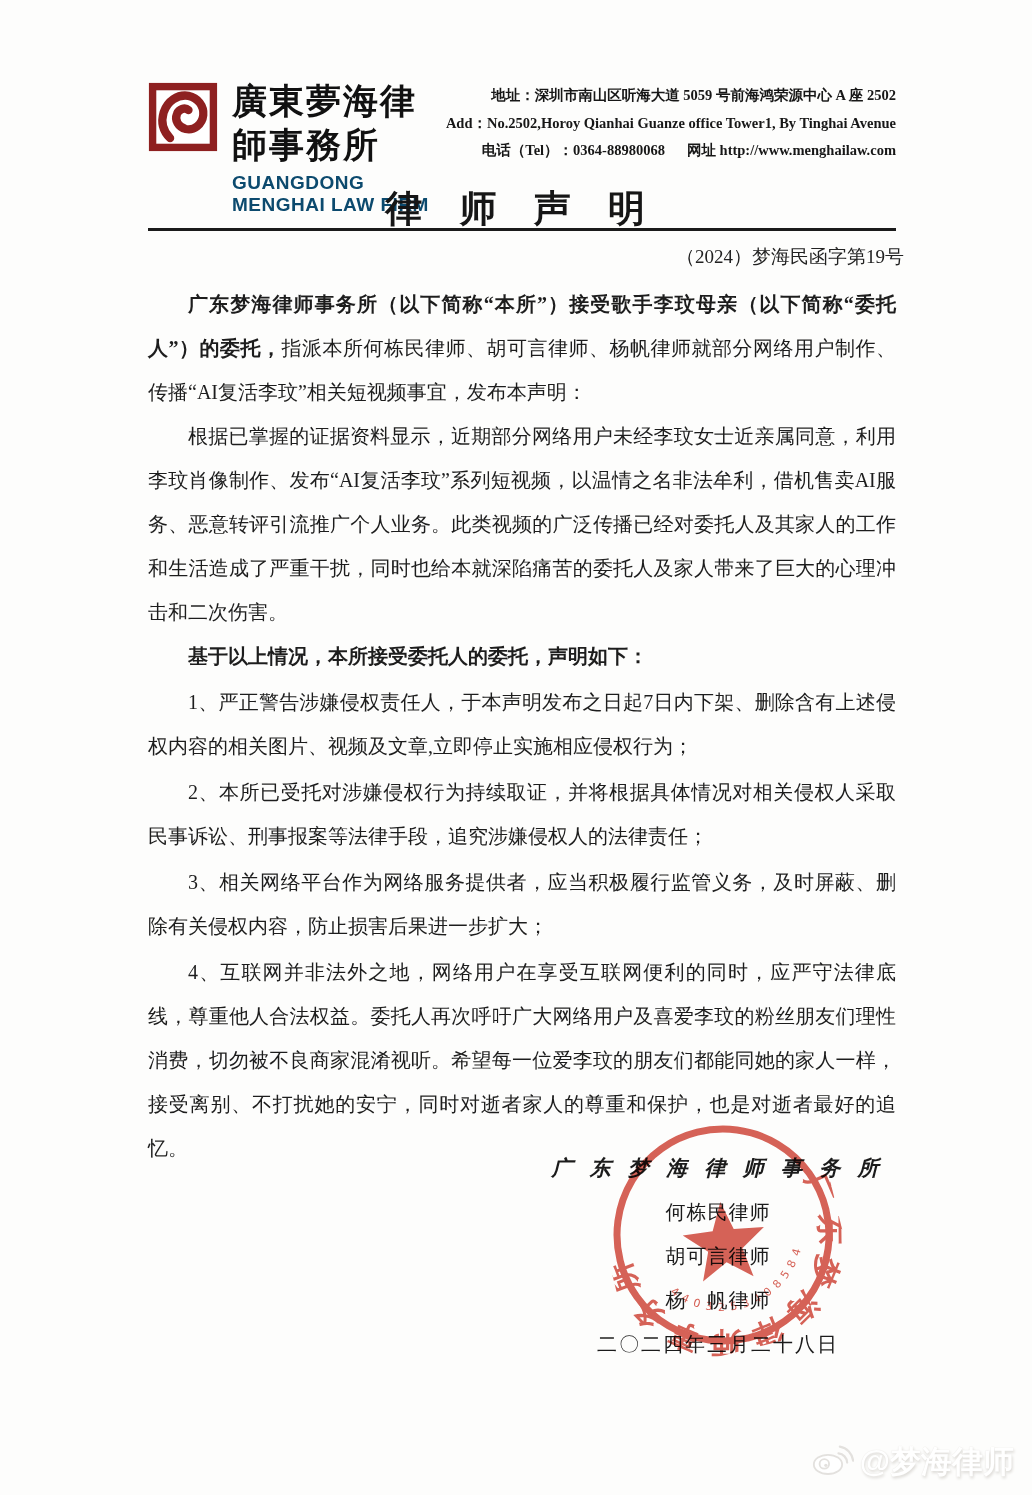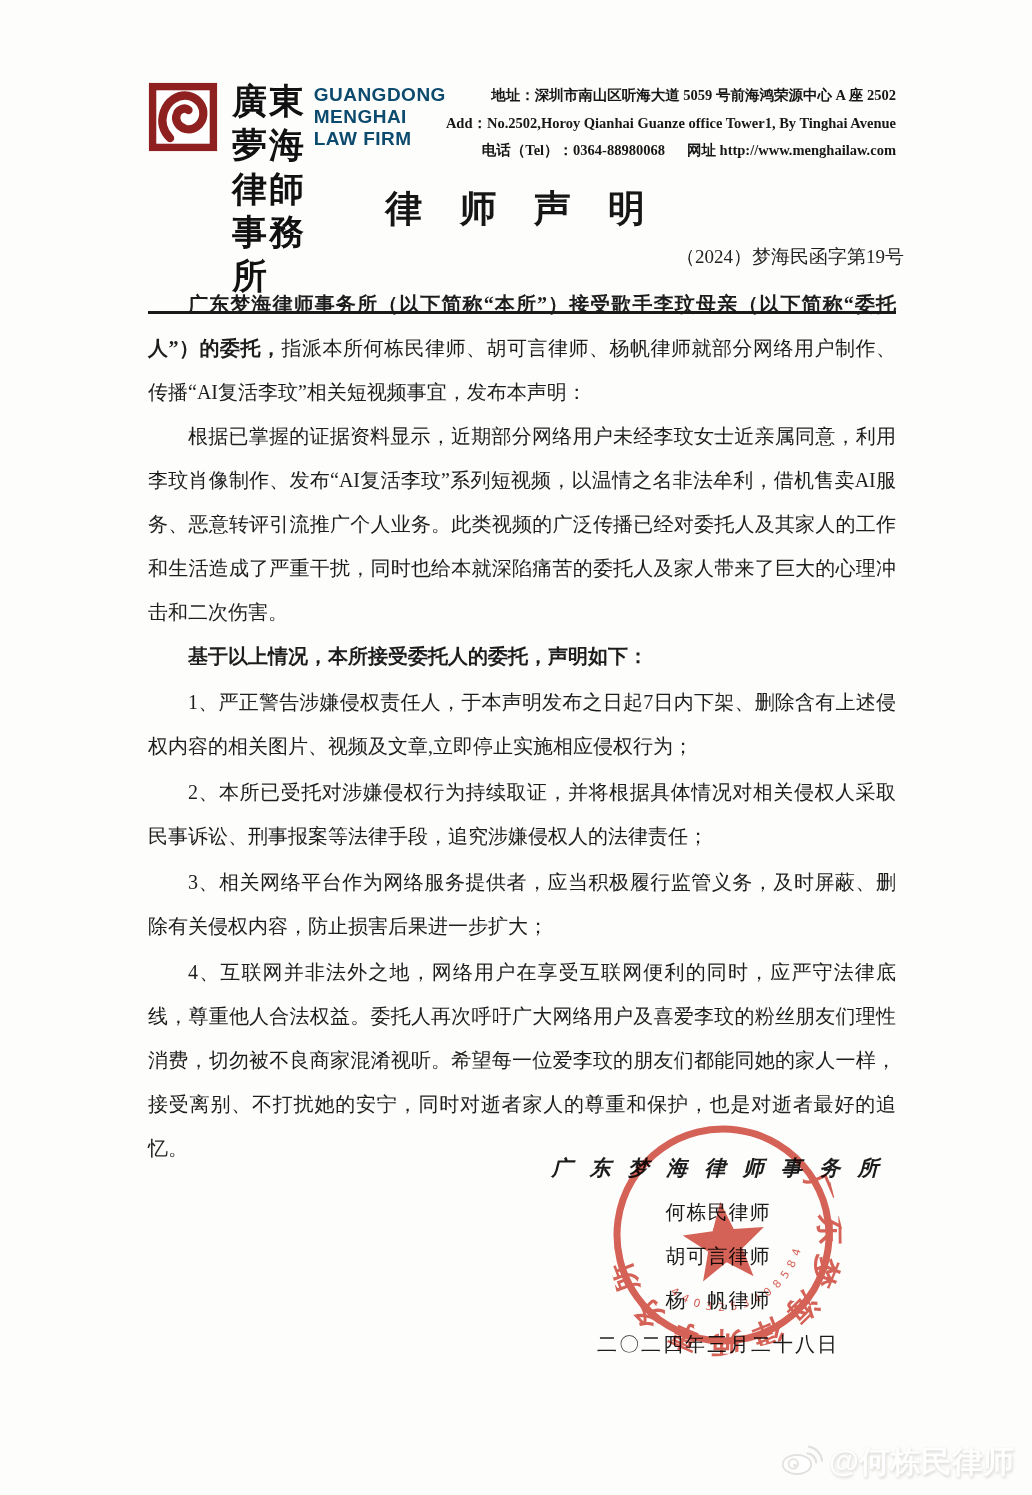--- a/index.html
+++ b/index.html
@@ -8,21 +8,21 @@
     background:#fefefdf5;background-color:#fdfdfc;overflow:hidden;
     font-family:"Liberation Serif","DejaVu Serif",serif;color:#212121;
   }
   
   .letterhead{
     position:absolute;left:148px;top:80px;width:748px;
     display:flex;align-items:flex-start;
     border-bottom:3px solid #1b1b1b;padding-bottom:12px;
   }
   .logo-box{flex:0 0 auto;width:70px;height:70px;margin-top:2px;}
-  .firm-names{margin-left:14px;display:flex;flex-direction:row;}
+  .firm-names{margin-left:14px;display:flex;flex-direction:column;}
   .firm-zh{
     font-size:35px;font-weight:bold;letter-spacing:2px;color:#111;
     font-family:"Liberation Serif",serif;line-height:1.25;
   }
   .firm-en{
     font-size:19px;font-weight:bold;letter-spacing:.5px;color:#0c4a6e;
     font-family:"Liberation Sans","DejaVu Sans",sans-serif;margin-top:4px;
   }
   .contact{
     margin-left:auto;padding-top:2px;
@@ -139,16 +139,16 @@
   <div class="watermark">
     <span>
       <svg viewBox="0 0 46 40" width="42" height="38">
         <ellipse cx="17.5" cy="27" rx="15.5" ry="10.5" fill="#ffffff" stroke="#e3e1de" stroke-width="2"></ellipse>
         <circle cx="13.5" cy="26.5" r="5.2" fill="#ffffff" stroke="#e3e1de" stroke-width="2"></circle>
         <circle cx="15.2" cy="28" r="1.8" fill="#e3e1de"></circle>
         <path d="M 29 15 A 10.5 10.5 0 0 1 38.5 25" fill="none" stroke="#e3e1de" stroke-width="2.4" stroke-linecap="round"></path>
         <path d="M 30.5 7.5 A 17.5 17.5 0 0 1 45 23" fill="none" stroke="#e3e1de" stroke-width="2.4" stroke-linecap="round"></path>
       </svg>
     </span>
-    <span>@何栋民律师</span>
+    <span>@梦海律师</span>
   </div>
 
 </div>
 
 </body></html>

